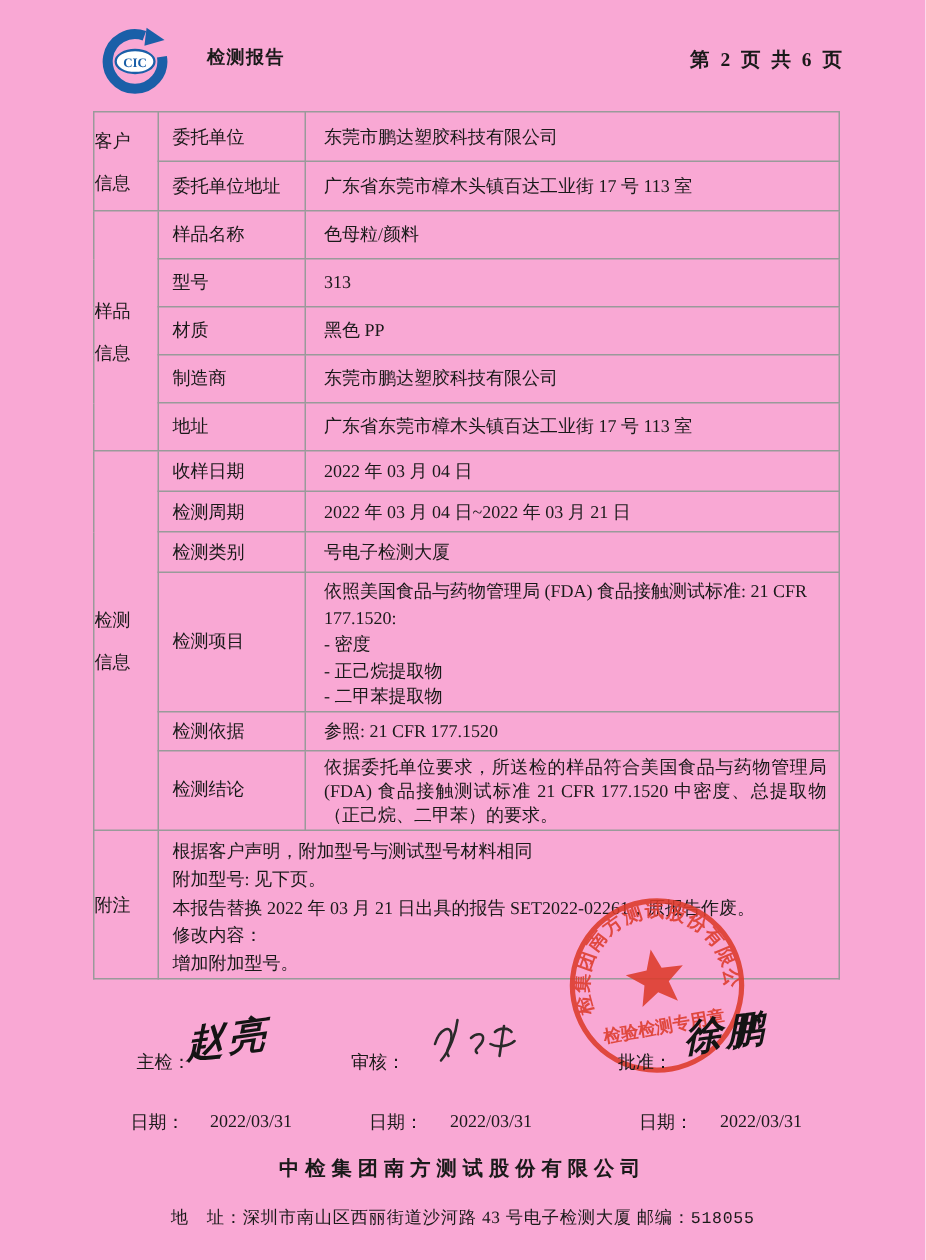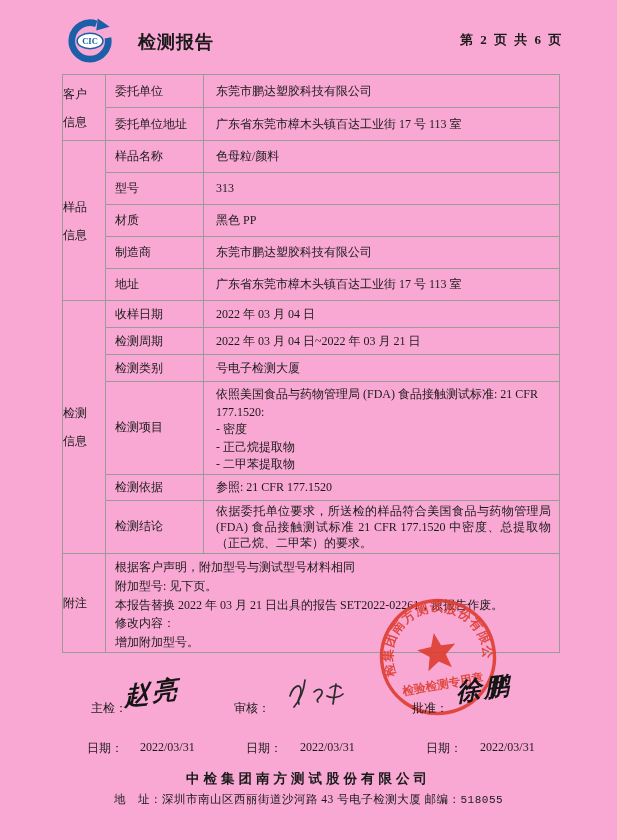--- a/index.html
+++ b/index.html
@@ -7,21 +7,21 @@
   body {
     width:617px; height:840px;
     font-family:"Liberation Serif","DejaVu Serif",serif;
     color:#1a1a1a;
   }
   .page { position:relative; width:617px; height:840px; background:#f9a8d4; overflow:hidden; }
 
   
   .header { position:absolute; left:66px; top:16px; width:493px; height:50px; }
   .logo { position:absolute; left:0; top:2px; width:50px; height:46px; }
-  .doc-title { position:absolute; left:72px; top:14px; font-size:18px; font-weight:bold; letter-spacing:1px; }
+  .doc-title { position:absolute; left:72px; top:14px; font-size:12px; font-weight:bold; letter-spacing:1px; }
   .report-no { position:absolute; left:169px; top:15px; font-size:13px; font-weight:bold; white-space:nowrap; }
   .page-info { position:absolute; left:394px; top:15px; font-size:13px; font-weight:bold; letter-spacing:2px; white-space:nowrap; }
 
   
   table.report-table {
     position:absolute; left:62px; top:74px; width:497px;
     border-collapse:collapse; table-layout:fixed; font-size:12px;
   }
   .report-table td { border:1px solid #9a9a9a; vertical-align:middle; overflow:hidden; }
   col.col-group { width:43px; }
@@ -45,21 +45,21 @@
   .sig-label { position:absolute; white-space:nowrap; }
   .sig-name { position:absolute; font-size:25px; font-weight:bold; font-style:italic;
               letter-spacing:3px; color:#141414; transform:rotate(-8deg) skewX(-6deg); white-space:nowrap; }
   .sig-squiggle { position:absolute; }
   .date-label { position:absolute; top:80px; white-space:nowrap;margin-left:12px; }
   .date-value { position:absolute; top:80px; white-space:nowrap; }
 
   
   .footer { position:absolute; left:0; top:770px; width:617px; text-align:center; }
   .footer-company { font-size:13.5px; font-weight:bold; letter-spacing:4px; }
-  .footer-line { font-size:11.5px; margin-top:4px; letter-spacing:0.5px; }
+  .footer-line { font-size:11.5px; margin-top:16px; letter-spacing:0.5px; }
   .footer-link { color:#0000cc; text-decoration:underline; font-family:"Liberation Mono","DejaVu Sans Mono",monospace; font-size:11px; }
   .mono { font-family:"Liberation Mono","DejaVu Sans Mono",monospace; font-size:11px; }
 </style>
 </head>
 <body>
 
 <div class="page">
 
   <div class="header">
     <svg class="logo" viewBox="0 0 52 48" xmlns="http://www.w3.org/2000/svg">

